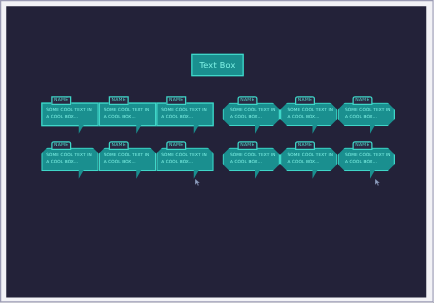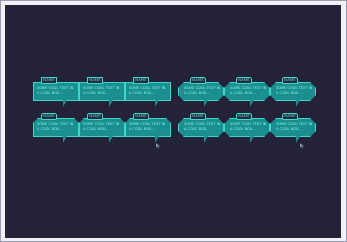--- a/index.html
+++ b/index.html
@@ -172,20 +172,23 @@
   }
   .cursor-mark svg { display: block; }
 </style>
 </head>
 <body>
 
 <div id="frame">
 
   <div id="canvas">
 
+    <div id="title-box">
+      <span class="title-text">Text Box</span>
+    </div>
 
     <div id="grid">
         <div class="bubble shape-square" style="left: 28px; top: 72px;">
           <div class="bubble-tail-edge"></div>
           <div class="bubble-body"></div>
           <div class="bubble-tail"></div>
           <div class="bubble-tab">
             <span class="tab-text">NAME</span>
           </div>
           <div class="bubble-text">SOME COOL TEXT IN A COOL BOX...</div>

